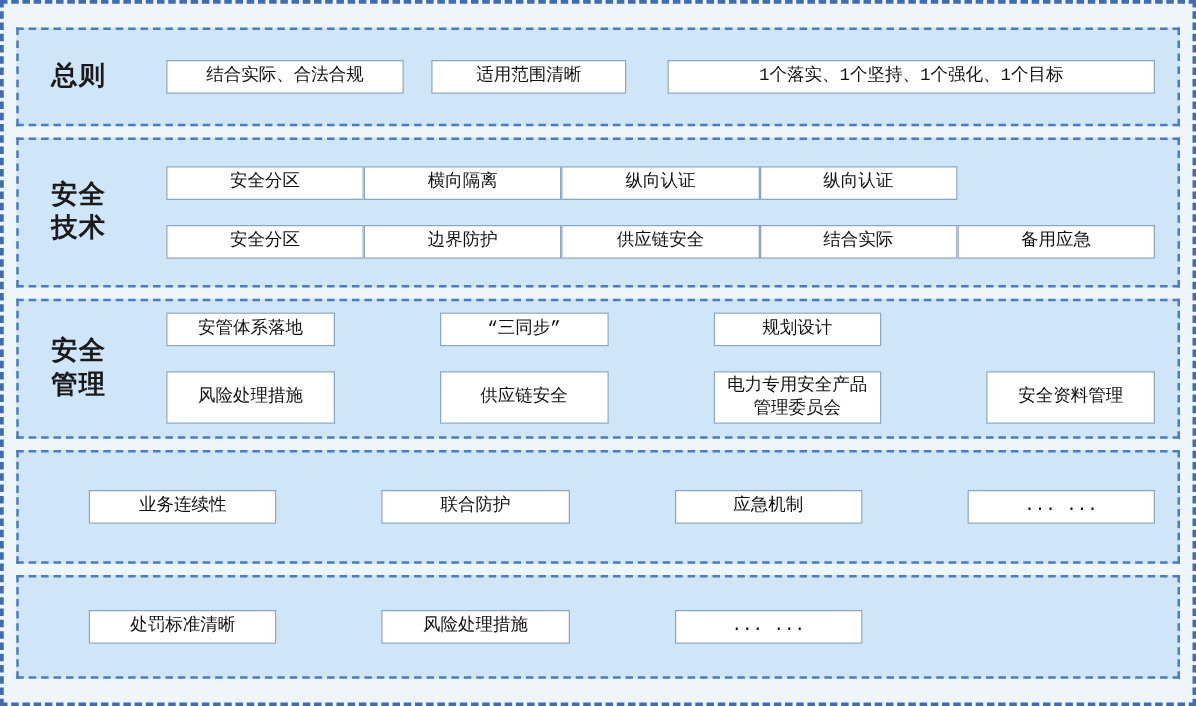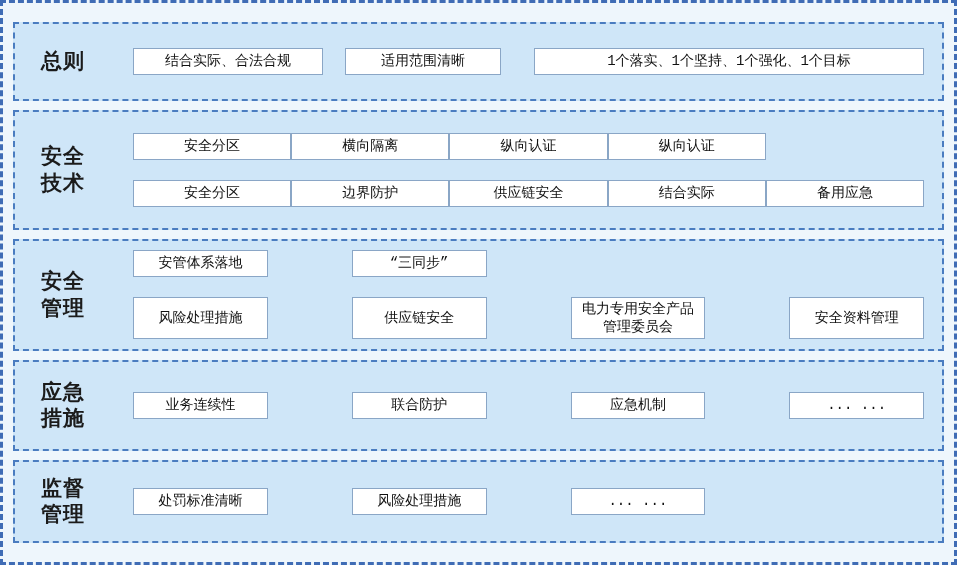--- a/index.html
+++ b/index.html
@@ -111,42 +111,41 @@
           <div class="box">备用应急</div>
         </div>
       </div>
     </div>
     <div class="section section-security-mgmt">
       <div class="section-label">安全管理</div>
       <div class="section-content">
         <div class="box-row cols-4">
           <div class="box">安管体系落地</div>
           <div class="box">“三同步”</div>
+          <div class="box">规划设计</div>
         </div>
         <div class="box-row cols-4">
           <div class="box">风险处理措施</div>
           <div class="box">供应链安全</div>
           <div class="box">电力专用安全产品管理委员会</div>
           <div class="box">安全资料管理</div>
         </div>
       </div>
     </div>
     <div class="section section-emergency">
-      <div class="section-label">应急措施</div>
       <div class="section-content">
         <div class="box-row cols-4">
           <div class="box">业务连续性</div>
           <div class="box">联合防护</div>
           <div class="box">应急机制</div>
           <div class="box">... ...</div>
         </div>
       </div>
     </div>
     <div class="section section-supervision">
-      <div class="section-label">监督管理</div>
       <div class="section-content">
         <div class="box-row cols-4">
           <div class="box">处罚标准清晰</div>
           <div class="box">风险处理措施</div>
           <div class="box">... ...</div>
         </div>
       </div>
     </div>
   </div>
 

